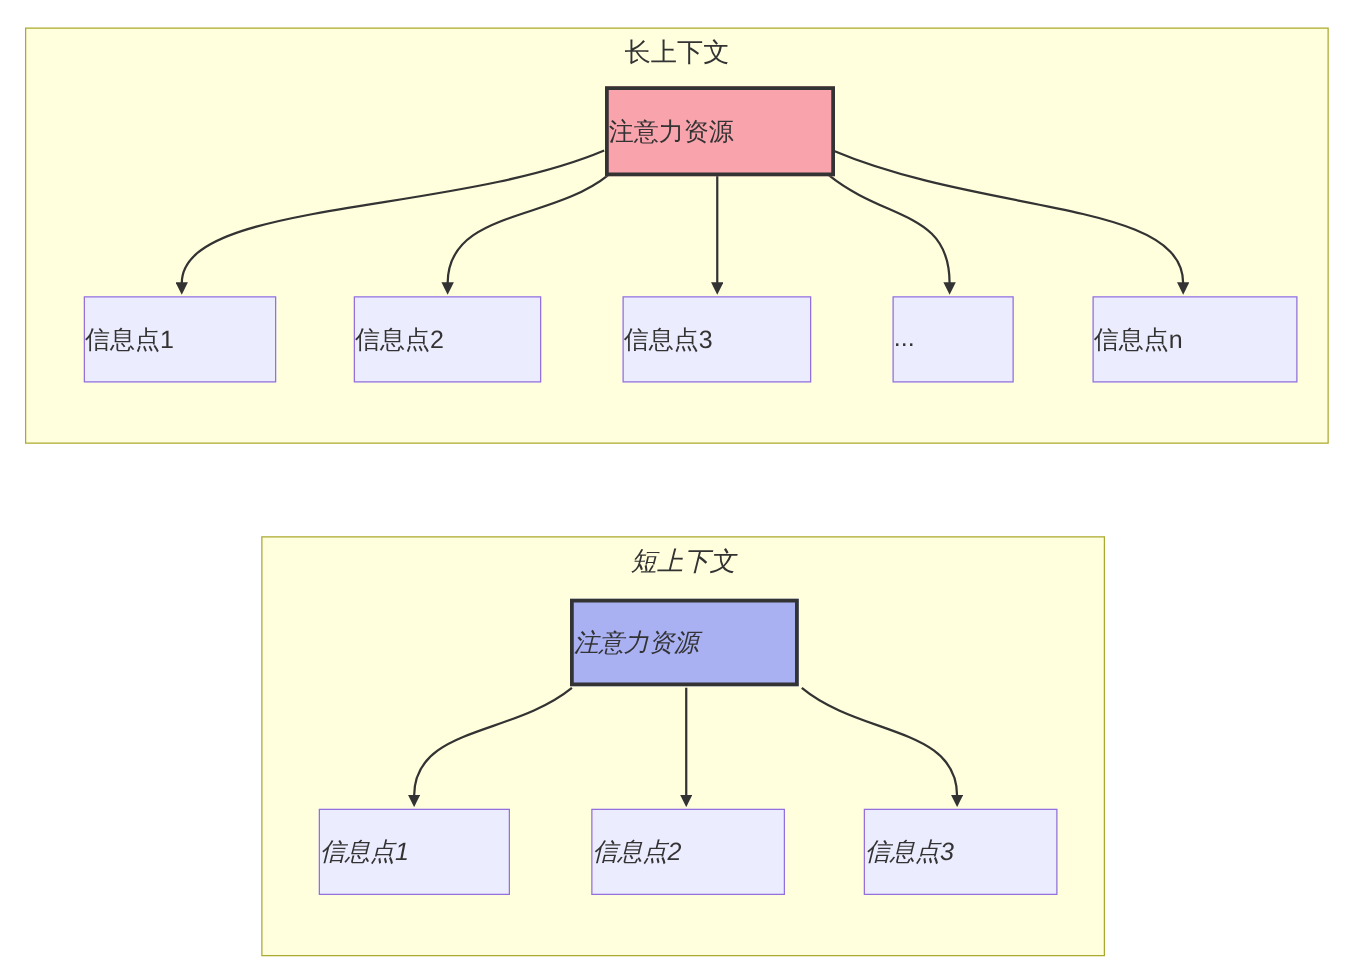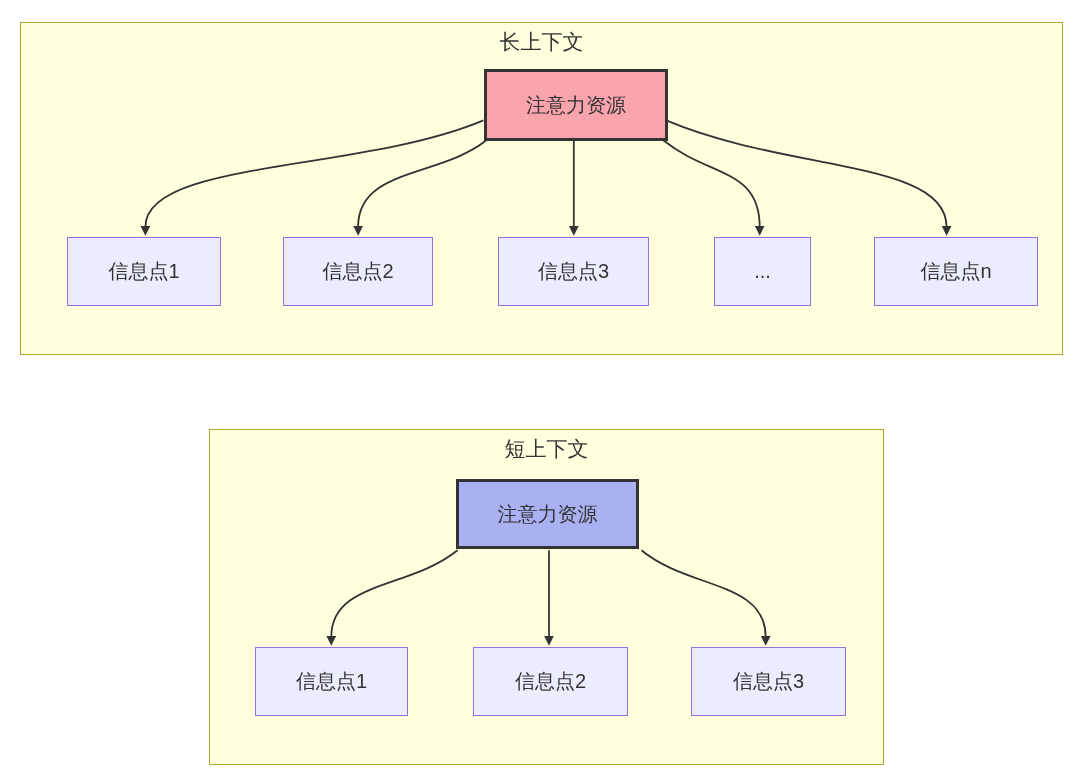--- a/index.html
+++ b/index.html
@@ -8,28 +8,28 @@
     --attention-long-fill:#f9a3ad; --attention-short-fill:#a9b1f2;
     --attention-border:#333333; --edge-color:#333333; --text-color:#333333;
   }
   *{margin:0;padding:0;box-sizing:border-box;}
   html,body{background:var(--page-bg);}
   body{font-family:"Liberation Sans","DejaVu Sans",sans-serif;color:var(--text-color);}
   .canvas{position:relative;width:1080px;height:774px;background:var(--page-bg);overflow:hidden;}
 
   .cluster{position:absolute;background:var(--cluster-fill);border:1.6px solid var(--cluster-border);}
   .cluster-long{left:20px;top:22px;width:1043px;height:333px;}
-  .cluster-short{left:209px;top:429px;width:675px;height:336px;}
+  .cluster-short{left:209px;top:429px;width:675px;height:336px;font-style:italic;}
   .cluster-title{position:absolute;top:5px;left:0;width:100%;text-align:center;
     font-size:21px;color:var(--text-color);}
 
   .edges{position:absolute;left:0;top:0;width:100%;height:100%;pointer-events:none;}
   .edge{fill:none;stroke:var(--edge-color);stroke-width:1.8px;}
 
-  .node{position:absolute;display:flex;align-items:center;justify-content:center;
+  .node{position:absolute;display:flex;align-items:center;
     background:var(--node-fill);border:1.7px solid var(--node-border);
     font-size:20px;color:var(--text-color);text-align:center;}
   .attn{border:3px solid var(--attention-border);}
   .attn-long{left:463px;top:46px;width:184px;height:72px;background:var(--attention-long-fill);}
   .attn-short{left:246px;top:49px;width:183px;height:70px;background:var(--attention-short-fill);}
 
   
   .lt{top:214px;height:69px;}
   .lt0{left:46px;width:154px;}
   .lt1{left:262px;width:150px;}

